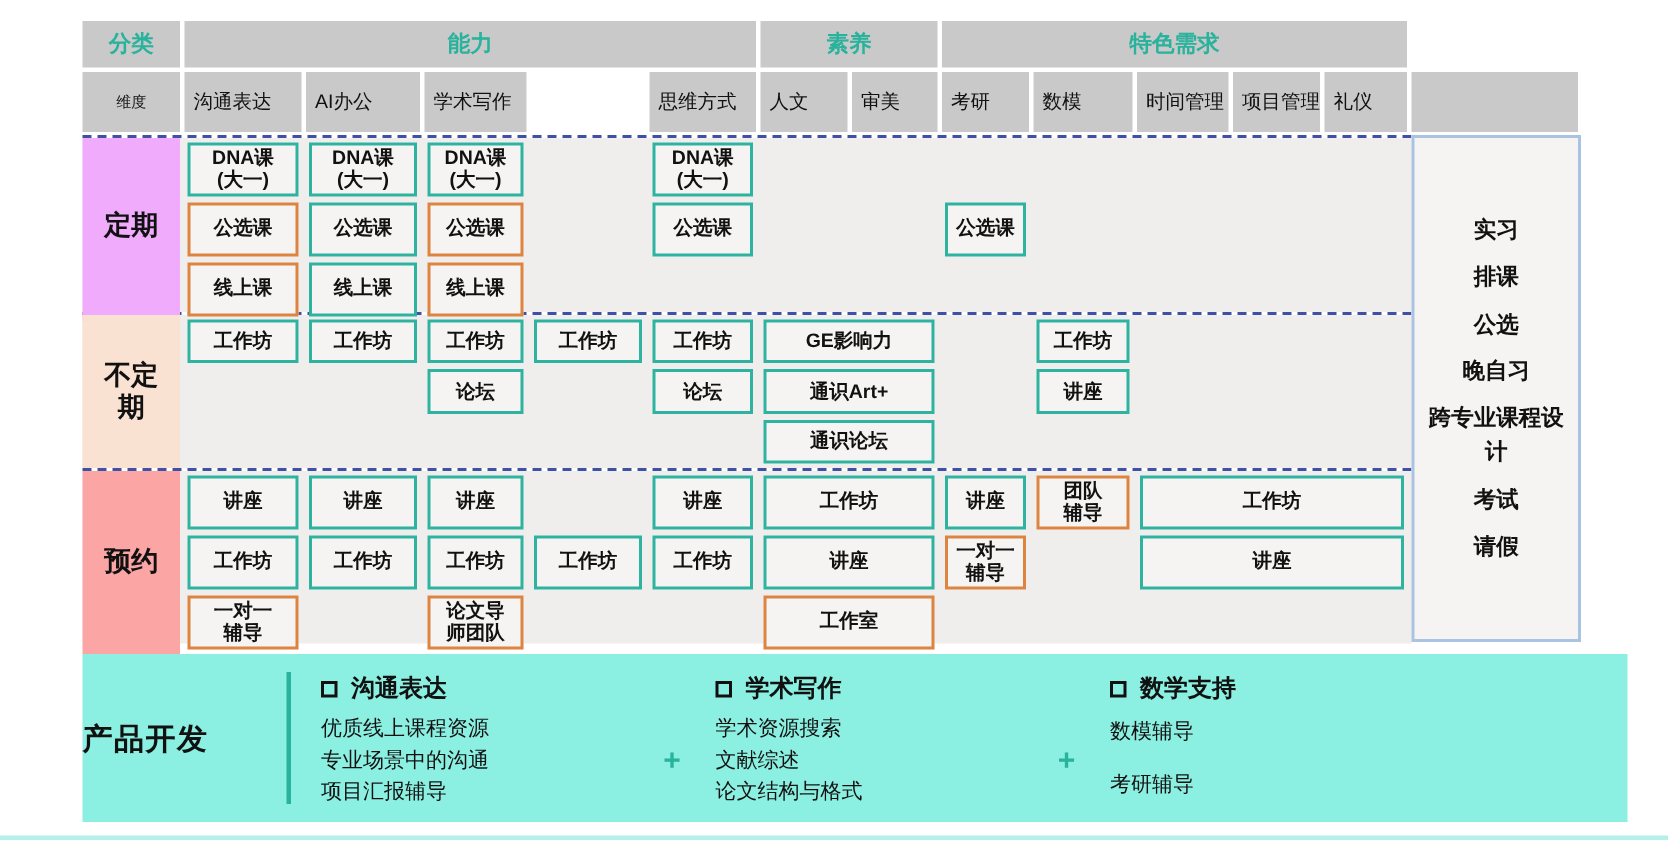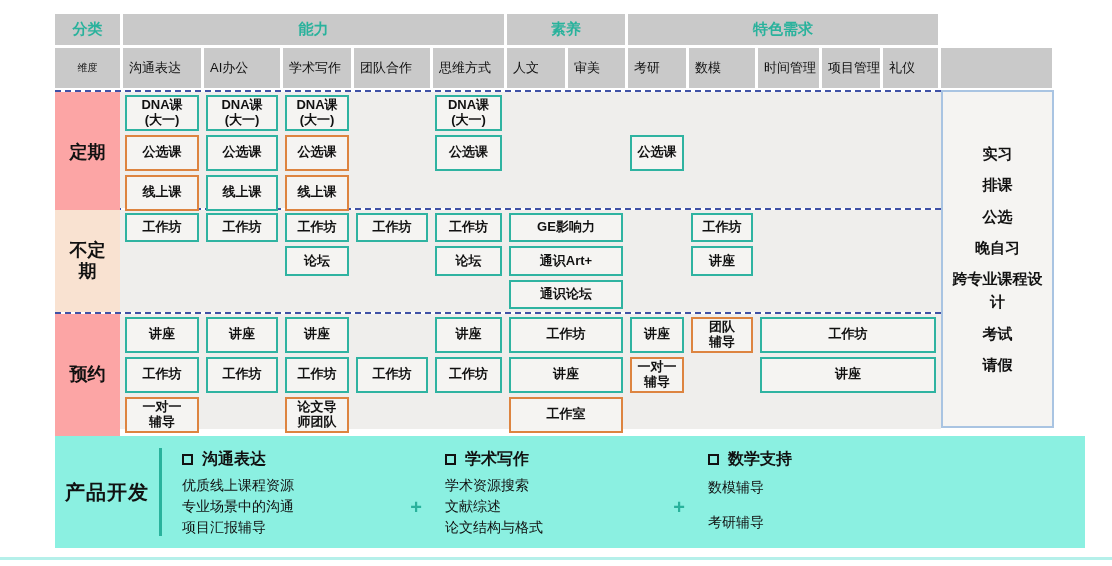--- a/index.html
+++ b/index.html
@@ -34,21 +34,21 @@
   .box.orange { border-color: var(--orange_border); }
 
   .support { position:absolute; left:941px; top:90px; width:113px; height:338px;
              background: var(--box_bg); border:2px solid var(--support_border);
              display:flex; flex-direction:column; justify-content:center; align-items:center;
              font-weight:700; font-size:15px; line-height:1.55; text-align:center; padding:4px 5px; }
   .support .sup-item { margin:4px 0; }
 
   .product { position:absolute; left:55px; top:436px; width:1030px; height:112px;
              background: var(--product_bg); display:flex; align-items:center; }
-  .plabel { width:104px; text-align:center; font-size:20px; font-weight:800; letter-spacing:1px; }
+  .plabel { width:136px; text-align:left; font-size:20px; font-weight:800; letter-spacing:1px; }
   .pdivider { width:3px; height:88px; background: var(--accent_text); }
   .pgroups { display:flex; flex:1 1 auto; align-items:flex-start; padding:12px 0 0 20px; }
   .pgroup { width:205px; }
   .pgroup:last-child { width:auto; }
   .ptitle { display:flex; align-items:center; gap:9px; font-size:16px; font-weight:800; margin-bottom:5px; }
   .sq { width:11px; height:11px; border:2.5px solid #111; display:inline-block; flex:0 0 auto; }
   .pline { font-size:14px; line-height:1.5; }
   .pgroups > .pgroup:nth-child(5) .pline { margin:7px 0 14px; }
   .plus { width:58px; text-align:center; font-size:20px; font-weight:800; color: var(--accent_text); align-self:center; margin-top:18px; }
 
@@ -62,36 +62,35 @@
       <div class="hcell hgroup" style="grid-column: 1 / 2;">分类</div>
       <div class="hcell hgroup" style="grid-column: 2 / 7;">能力</div>
       <div class="hcell hgroup" style="grid-column: 7 / 9;">素养</div>
       <div class="hcell hgroup" style="grid-column: 9 / 14;">特色需求</div>
     </div>
   <div class="hdr2 grid14">
       <div class="hcell hdim" style="grid-column: 1 / 2;">维度</div>
       <div class="hcell hcol" style="grid-column: 2 / 3;">沟通表达</div>
       <div class="hcell hcol" style="grid-column: 3 / 4;">AI办公</div>
       <div class="hcell hcol" style="grid-column: 4 / 5;">学术写作</div>
-      <div class="hcell hcol" style="grid-column: 5 / 6;">团队合作</div>
       <div class="hcell hcol" style="grid-column: 6 / 7;">思维方式</div>
       <div class="hcell hcol" style="grid-column: 7 / 8;">人文</div>
       <div class="hcell hcol" style="grid-column: 8 / 9;">审美</div>
       <div class="hcell hcol" style="grid-column: 9 / 10;">考研</div>
       <div class="hcell hcol" style="grid-column: 10 / 11;">数模</div>
       <div class="hcell hcol" style="grid-column: 11 / 12;">时间管理</div>
       <div class="hcell hcol" style="grid-column: 12 / 13;">项目管理</div>
       <div class="hcell hcol" style="grid-column: 13 / 14;">礼仪</div>
       <div class="hcell hcol" style="grid-column: 14 / 15;"></div>
     </div>
   <div class="body">
       <div class="band regular">
         <div class="bandbg"></div>
         <div class="grid13">
-          <div class="rowlabel" style="background: #fca5a5;">定期</div>
+          <div class="rowlabel" style="background: #f0abfc; font-family: Liberation Mono, monospace;">定期</div>
           <div class="cell" style="grid-column: 2 / 3;">
             <div class="box teal" style="grid-row: 1 / 2;">DNA课
 (大一)</div>
             <div class="box orange" style="grid-row: 2 / 3;">公选课</div>
             <div class="box orange" style="grid-row: 3 / 4;">线上课</div>
           </div>
           <div class="cell" style="grid-column: 3 / 4;">
             <div class="box teal" style="grid-row: 1 / 2;">DNA课
 (大一)</div>
             <div class="box teal" style="grid-row: 2 / 3;">公选课</div>

